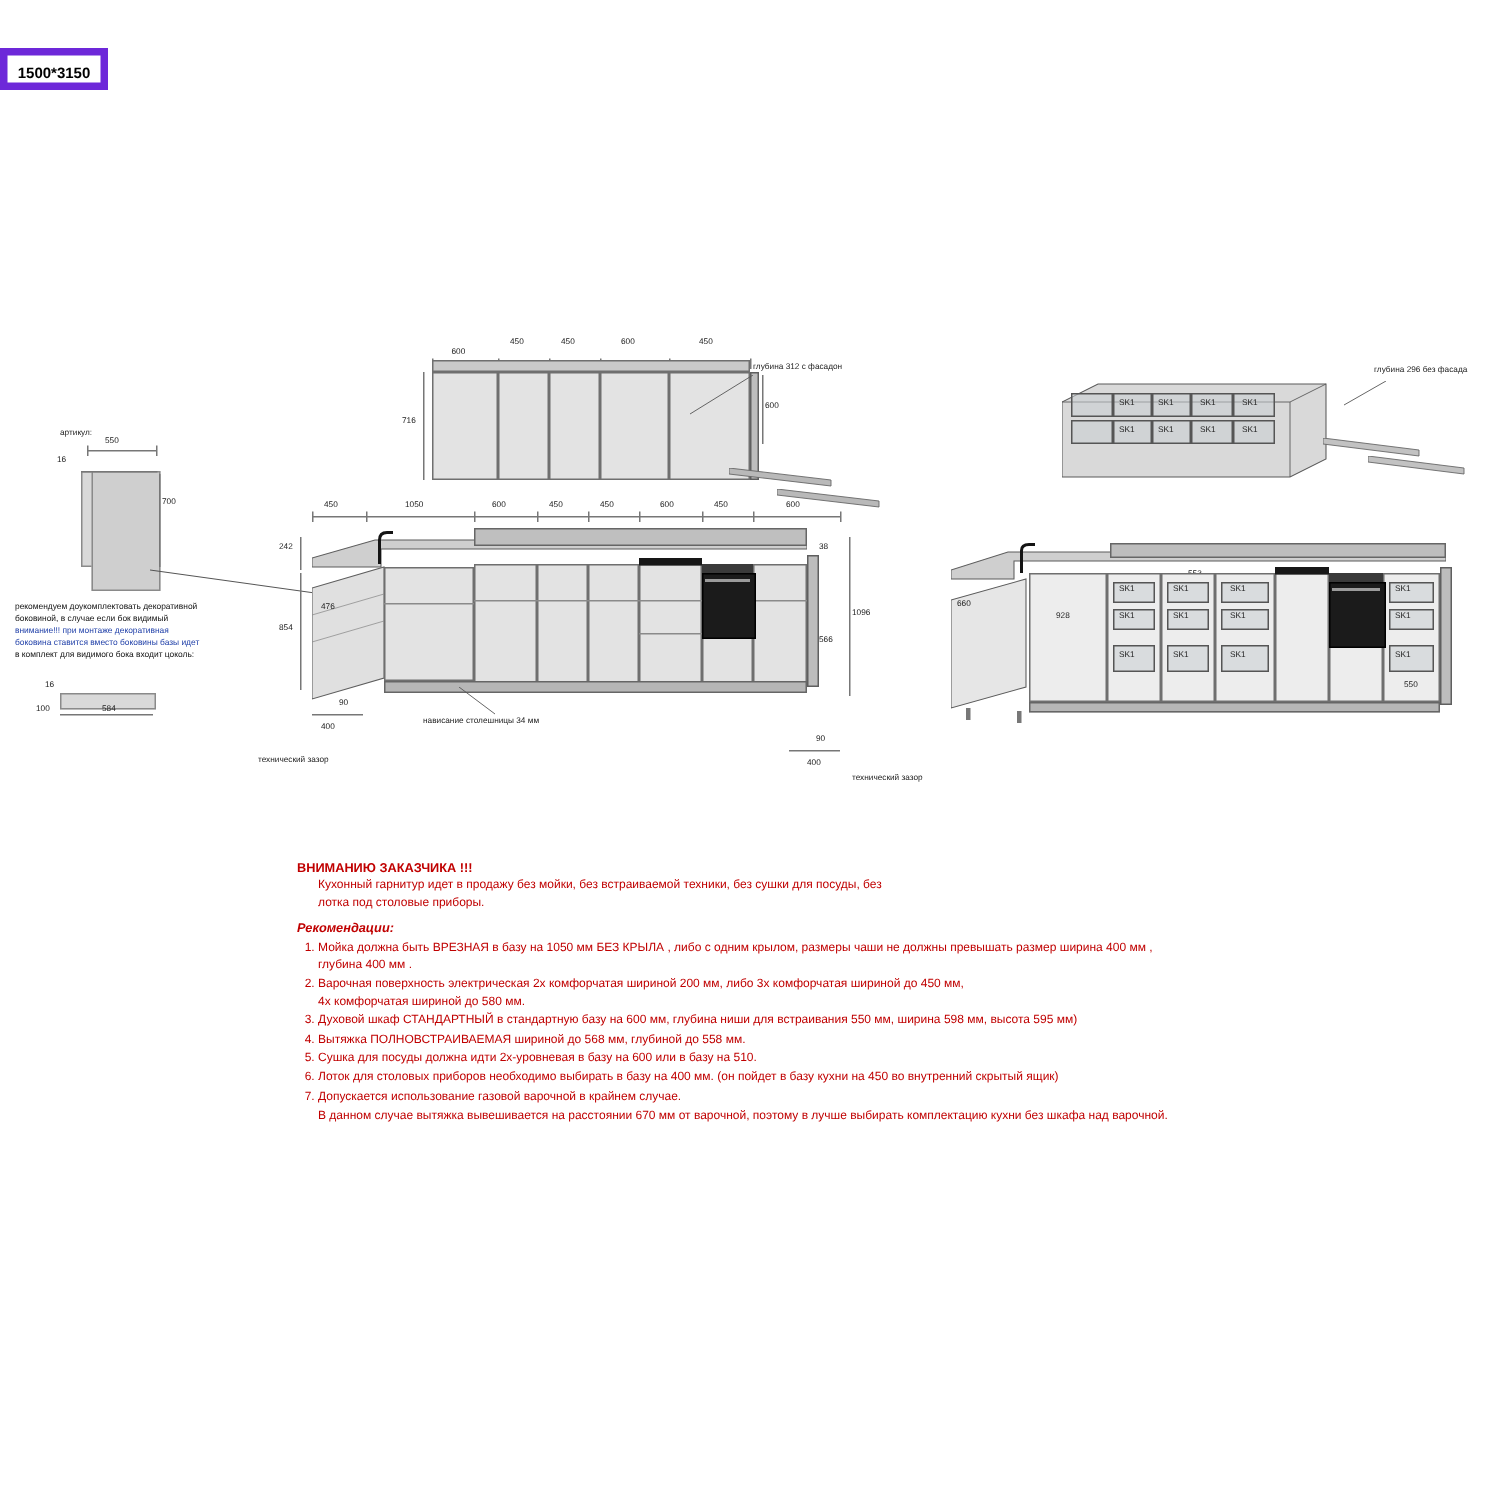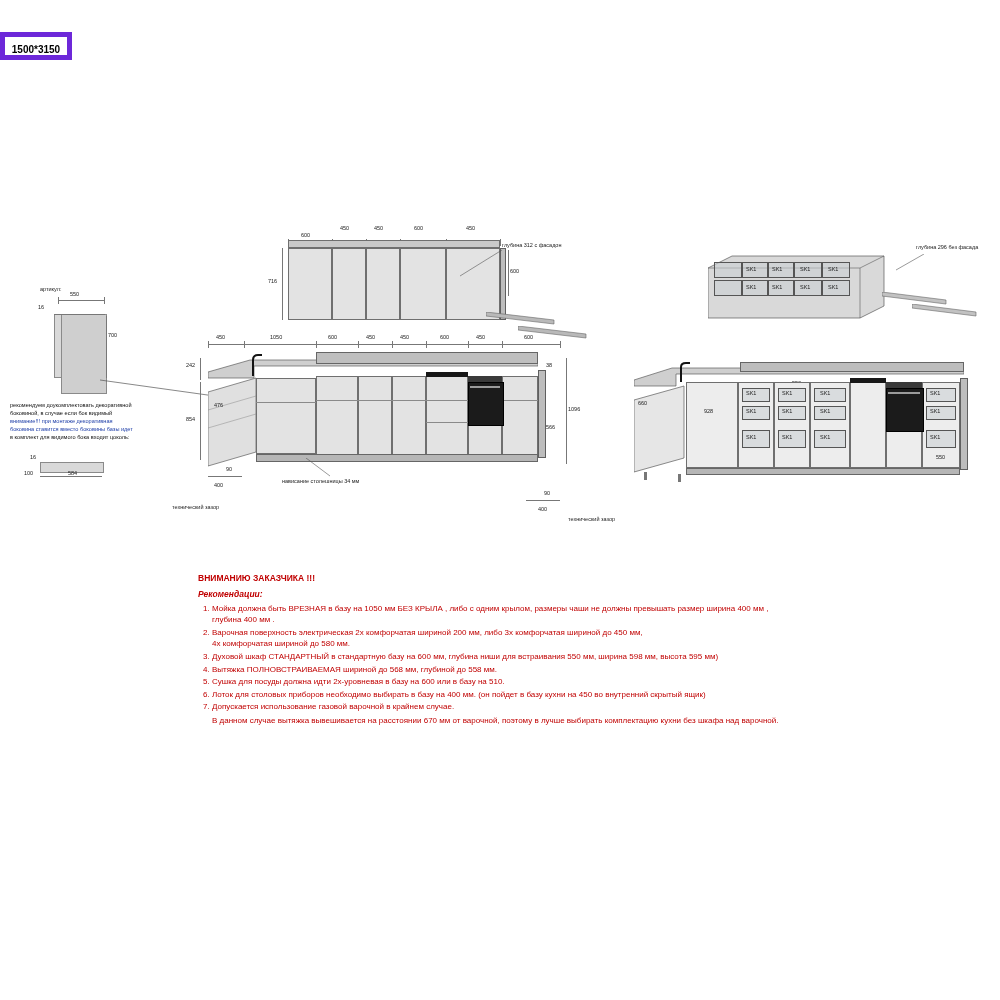--- a/index.html
+++ b/index.html
@@ -335,20 +335,22 @@
 
   <div class="abs" style="left:66px;top:118px;width:274px;height:7px;background:#b6b6b6;border:1px solid #666;box-sizing:border-box;"></div>
   <div class="dimsm abs" style="left:316px;top:104px;">550</div>
   <div class="abs" style="left:24px;top:122px;width:3px;height:8px;background:#777;"></div>
   <div class="abs" style="left:58px;top:124px;width:3px;height:8px;background:#777;"></div>
 </div>
 
 <div class="notes">
   <div class="hdr">ВНИМАНИЮ ЗАКАЗЧИКА !!!</div>
   <div style="padding-left:14px;">
+    <div>Кухонный гарнитур идет в продажу без мойки, без встраиваемой техники, без сушки для посуды, без</div>
+    <div>лотка под столовые приборы.</div>
   </div>
   <div class="hdr" style="margin-top:4px;font-style:italic;">Рекомендации:</div>
   <ol>
     <li style="white-space:pre-line;">Мойка должна быть ВРЕЗНАЯ в базу на 1050 мм БЕЗ КРЫЛА , либо с одним крылом, размеры чаши  не должны превышать размер ширина  400  мм ,
 глубина  400 мм .</li>
     <li style="white-space:pre-line;">Варочная поверхность электрическая 2х комфорчатая  шириной 200 мм, либо 3х комфорчатая шириной до 450 мм,
 4х комфорчатая шириной до 580 мм.</li>
     <li>Духовой шкаф СТАНДАРТНЫЙ в стандартную базу на 600 мм, глубина ниши для встраивания 550 мм, ширина 598 мм, высота 595 мм)</li>
     <li>Вытяжка ПОЛНОВСТРАИВАЕМАЯ  шириной до 568 мм, глубиной до 558 мм.</li>
     <li>Сушка для посуды должна идти 2х-уровневая  в базу на 600 или в базу на 510.</li>

